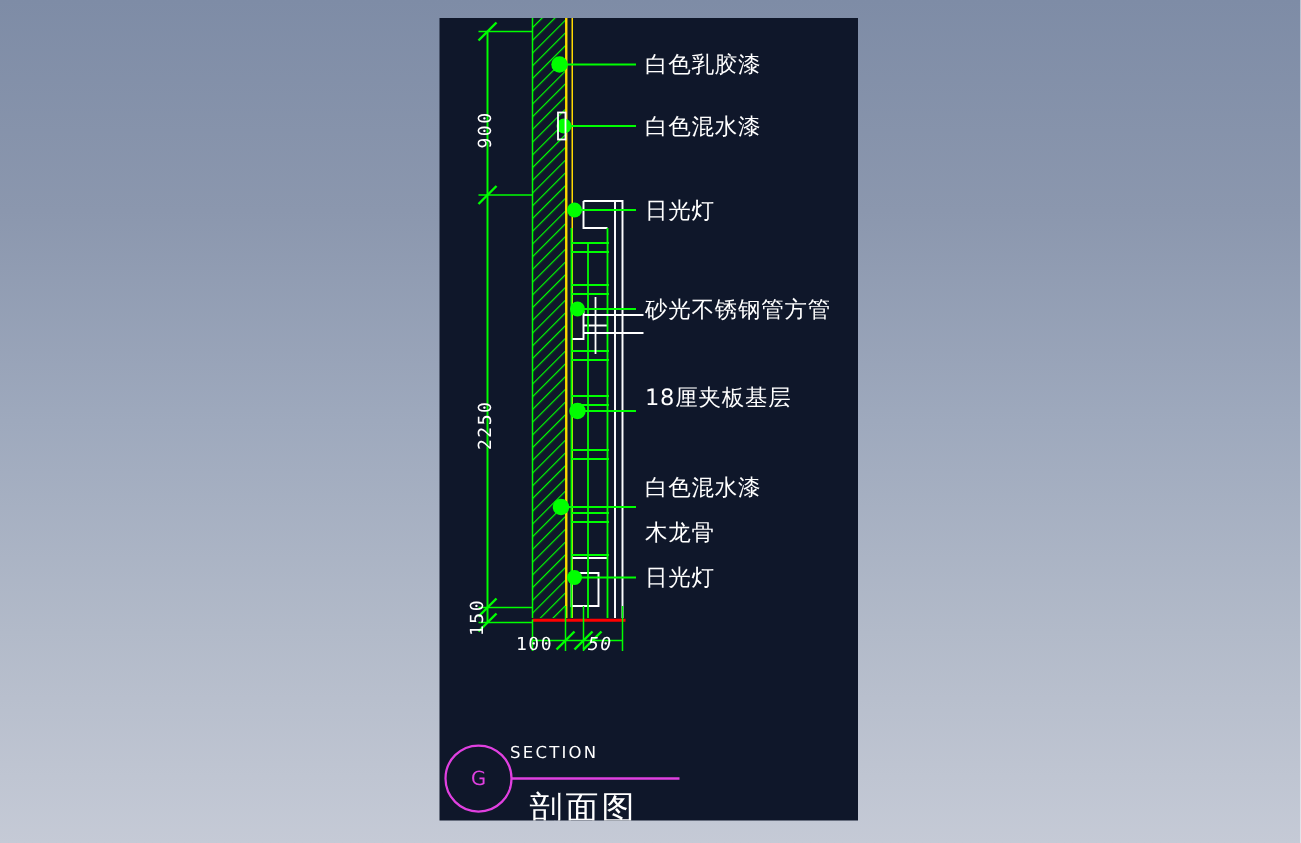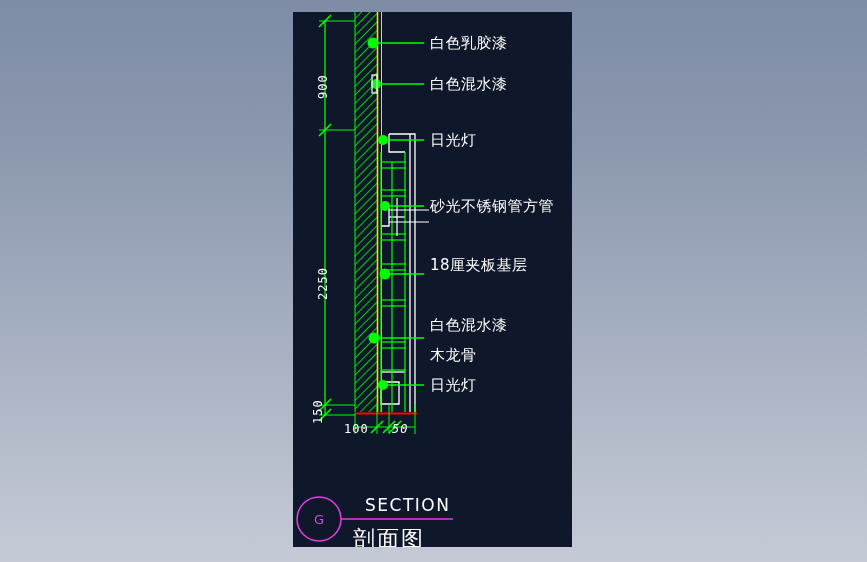--- a/index.html
+++ b/index.html
@@ -32,24 +32,23 @@
     font-family:"DejaVu Sans Mono","DejaVu Sans", monospace;
     font-size:12px;
     white-space:nowrap;
     letter-spacing:1px;
   }
   .dim-vert{ transform-origin:left top; transform:rotate(-90deg); }
   .title-sec{
     position:absolute;
     color:#ffffff;
     font-family:"DejaVu Sans", sans-serif;
-    font-size:17px;
+    font-size:11px;
     letter-spacing:1.5px;
     white-space:nowrap;
-    margin-left:25px;
   }
   .title-cn{
     position:absolute;
     color:#ffffff;
     font-family:"DejaVu Sans", sans-serif;
     font-size:22px;
     letter-spacing:2px;
     white-space:nowrap;
   }
   .title-g{

